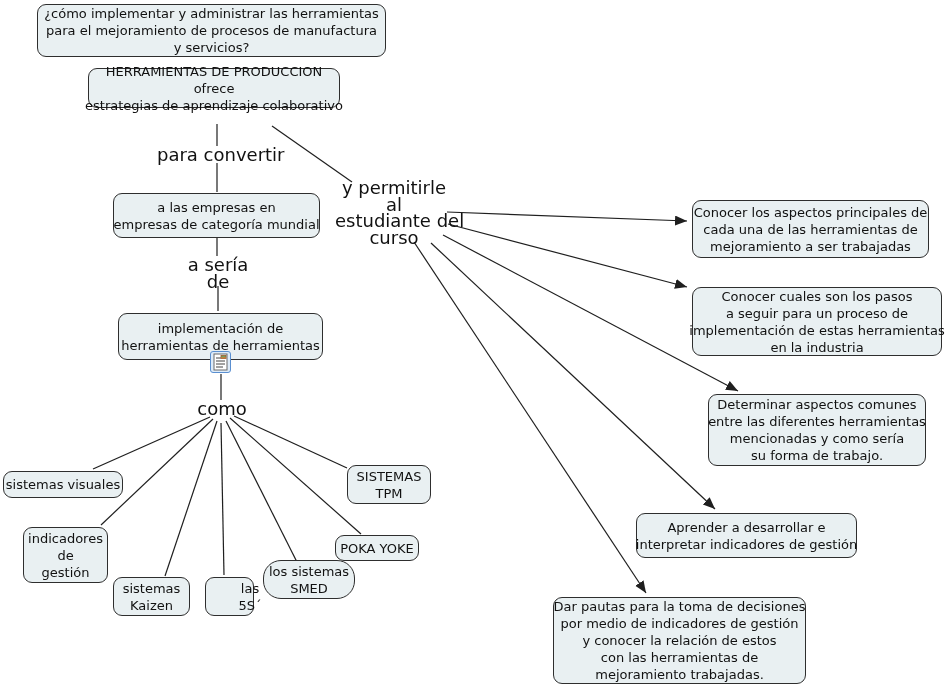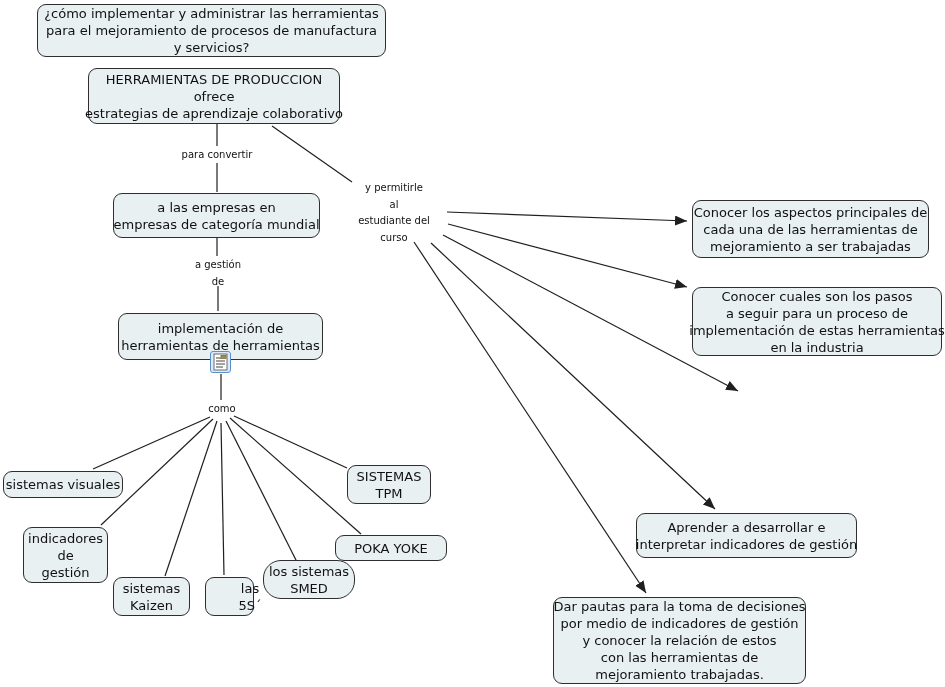--- a/index.html
+++ b/index.html
@@ -35,21 +35,21 @@
     background:var(--node-fill);
     border:1px solid var(--node-border);
     border-radius:9px;
     padding:1px 3px;
     z-index:2;
   }
   .label{
     position:absolute;
     text-align:center;
     white-space:pre;
-    font-size:10px;line-height:16.5px;
+    font-size:18px;line-height:16.5px;
     z-index:2;
   }
   .resource-icon{
     position:absolute;
     left:210px;top:351px;width:21px;height:22px;
     background:var(--icon-fill);
     border:1px solid var(--icon-border);
     border-radius:3px;
     display:flex;align-items:center;justify-content:center;
     z-index:3;
@@ -87,30 +87,30 @@
     <line x1="448" y1="224" x2="687" y2="287" marker-end="url(#arrow)"></line>
     <line x1="443" y1="235" x2="738" y2="391" marker-end="url(#arrow)"></line>
     <line x1="431" y1="243" x2="715" y2="509" marker-end="url(#arrow)"></line>
     <line x1="414" y1="242" x2="646" y2="593" marker-end="url(#arrow)"></line>
   </svg>
 
   <div class="node" style="left:37px;top:4px;width:349px;height:53px;">¿cómo implementar y administrar las herramientas
 para el mejoramiento de procesos de manufactura
 y servicios?</div>
 
-  <div class="node" style="left:88px;top:68px;width:252px;height:56px;">HERRAMIENTAS DE PRODUCCION
+  <div class="node" style="left:88px;top:68px;width:252px;height:40px;">HERRAMIENTAS DE PRODUCCION
 ofrece
 estrategias de aprendizaje colaborativo</div>
 
   <div class="label" style="left:157px;top:147px;width:120px;">para convertir</div>
 
   <div class="node" style="left:113px;top:193px;width:207px;height:45px;">a las empresas en
 empresas de categoría mundial</div>
 
-  <div class="label" style="left:168px;top:257px;width:100px;">a gestión
+  <div class="label" style="left:168px;top:257px;width:100px;">a sería
 de</div>
 
   <div class="node" style="left:118px;top:313px;width:205px;height:47px;">implementación de
 herramientas de herramientas</div>
 
   <div class="resource-icon">
     <svg width="17" height="18" viewBox="0 0 17 18">
       <rect x="2" y="1" width="13" height="16" fill="#ffffff" stroke="#6a6a6a" stroke-width="1"></rect>
       <line x1="4" y1="5" x2="9" y2="5" stroke="#444" stroke-width="1"></line>
       <line x1="4" y1="8" x2="13" y2="8" stroke="#444" stroke-width="1"></line>
@@ -131,39 +131,43 @@
 
   <div class="node" style="left:113px;top:577px;width:77px;height:39px;">sistemas
 Kaizen</div>
 
   <div class="node" style="left:205px;top:577px;width:40px;height:39px;padding-left:44px;">las
 5S´</div>
 
   <div class="node" style="left:263px;top:560px;width:92px;height:39px;border-radius:18px;">los sistemas
 SMED</div>
 
-  <div class="node" style="left:335px;top:535px;width:112px;height:26px;">POKA YOKE</div>
+  <div class="node" style="left:335px;top:535px;width:84px;height:26px;">POKA YOKE</div>
 
   <div class="node" style="left:347px;top:465px;width:84px;height:39px;">SISTEMAS
 TPM</div>
 
   <div class="label" style="left:335px;top:180px;width:118px;">y permitirle
 al
 estudiante del
 curso</div>
 
   <div class="node" style="left:692px;top:200px;width:237px;height:58px;">Conocer los aspectos principales de
 cada una de las herramientas de
 mejoramiento a ser trabajadas</div>
 
   <div class="node" style="left:692px;top:287px;width:250px;height:69px;">Conocer cuales son los pasos
 a seguir para un proceso de
 implementación de estas herramientas
 en la industria</div>
 
+  <div class="node" style="left:708px;top:394px;width:218px;height:72px;">Determinar aspectos comunes
+entre las diferentes herramientas
+mencionadas y como sería
+su forma de trabajo.</div>
 
   <div class="node" style="left:636px;top:513px;width:221px;height:45px;">Aprender a desarrollar e
 interpretar indicadores de gestión</div>
 
   <div class="node" style="left:553px;top:597px;width:253px;height:87px;">Dar pautas para la toma de decisiones
 por medio de indicadores de gestión
 y conocer la relación de estos
 con las herramientas de
 mejoramiento trabajadas.</div>
 

